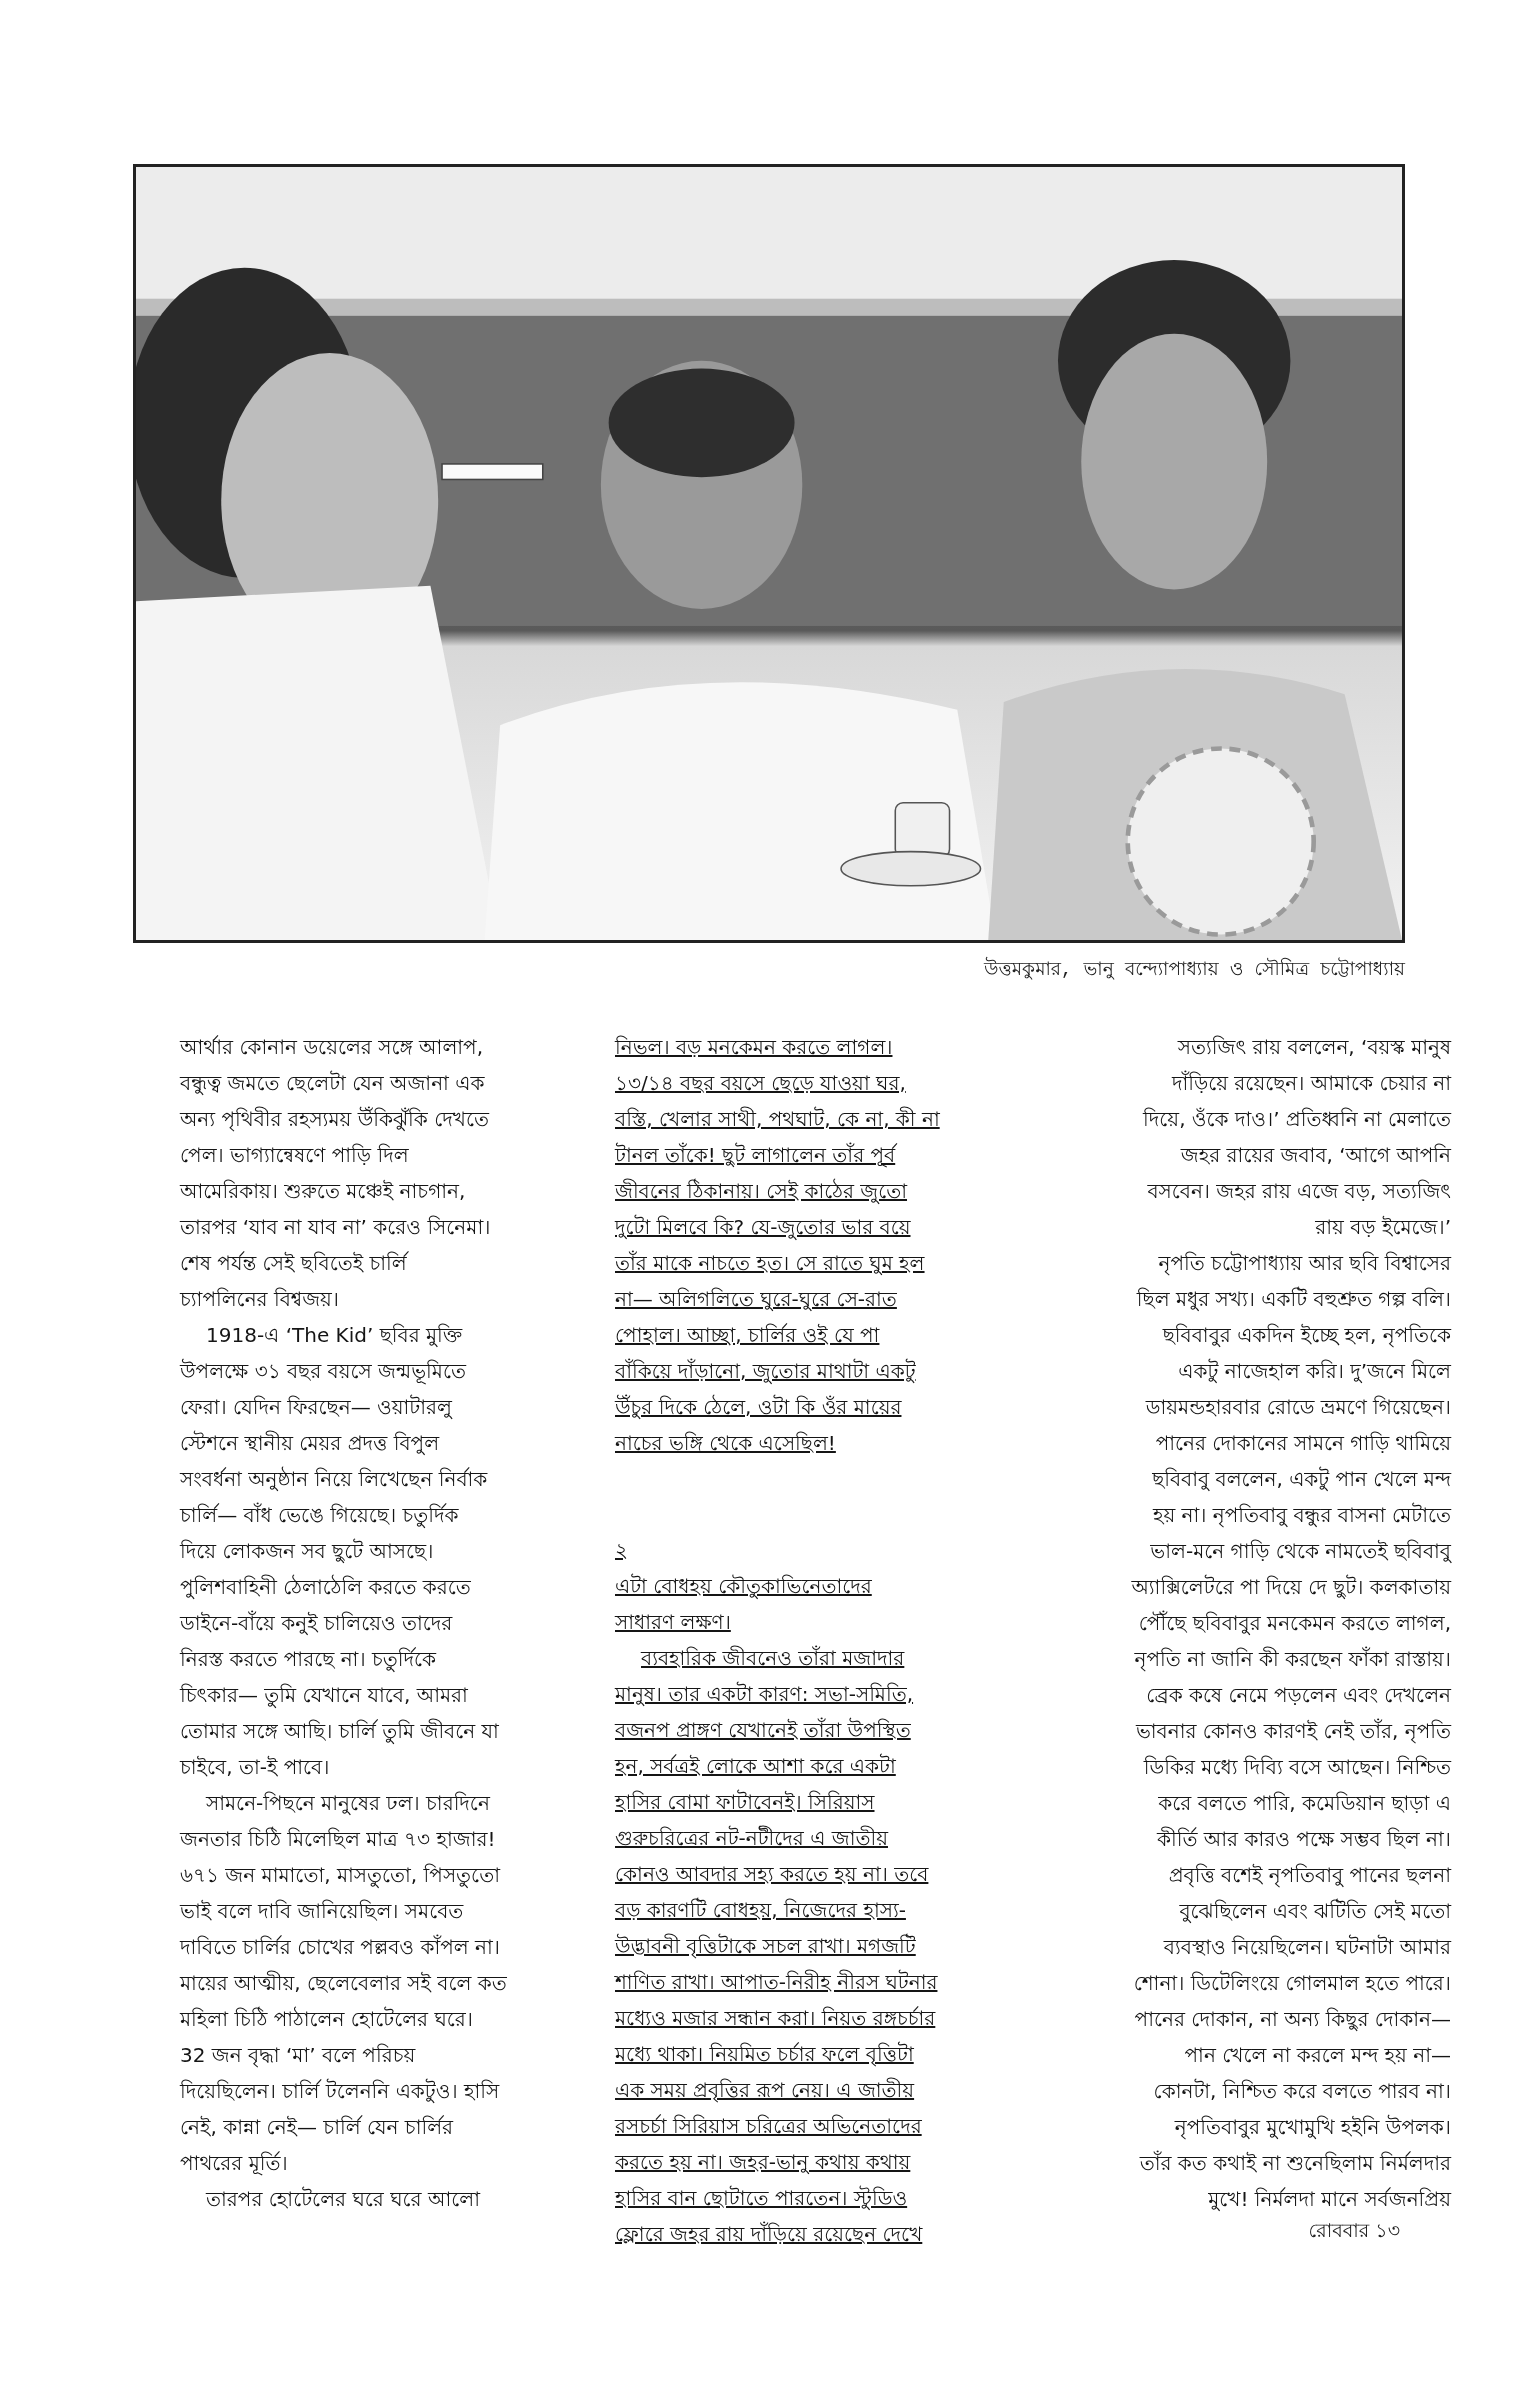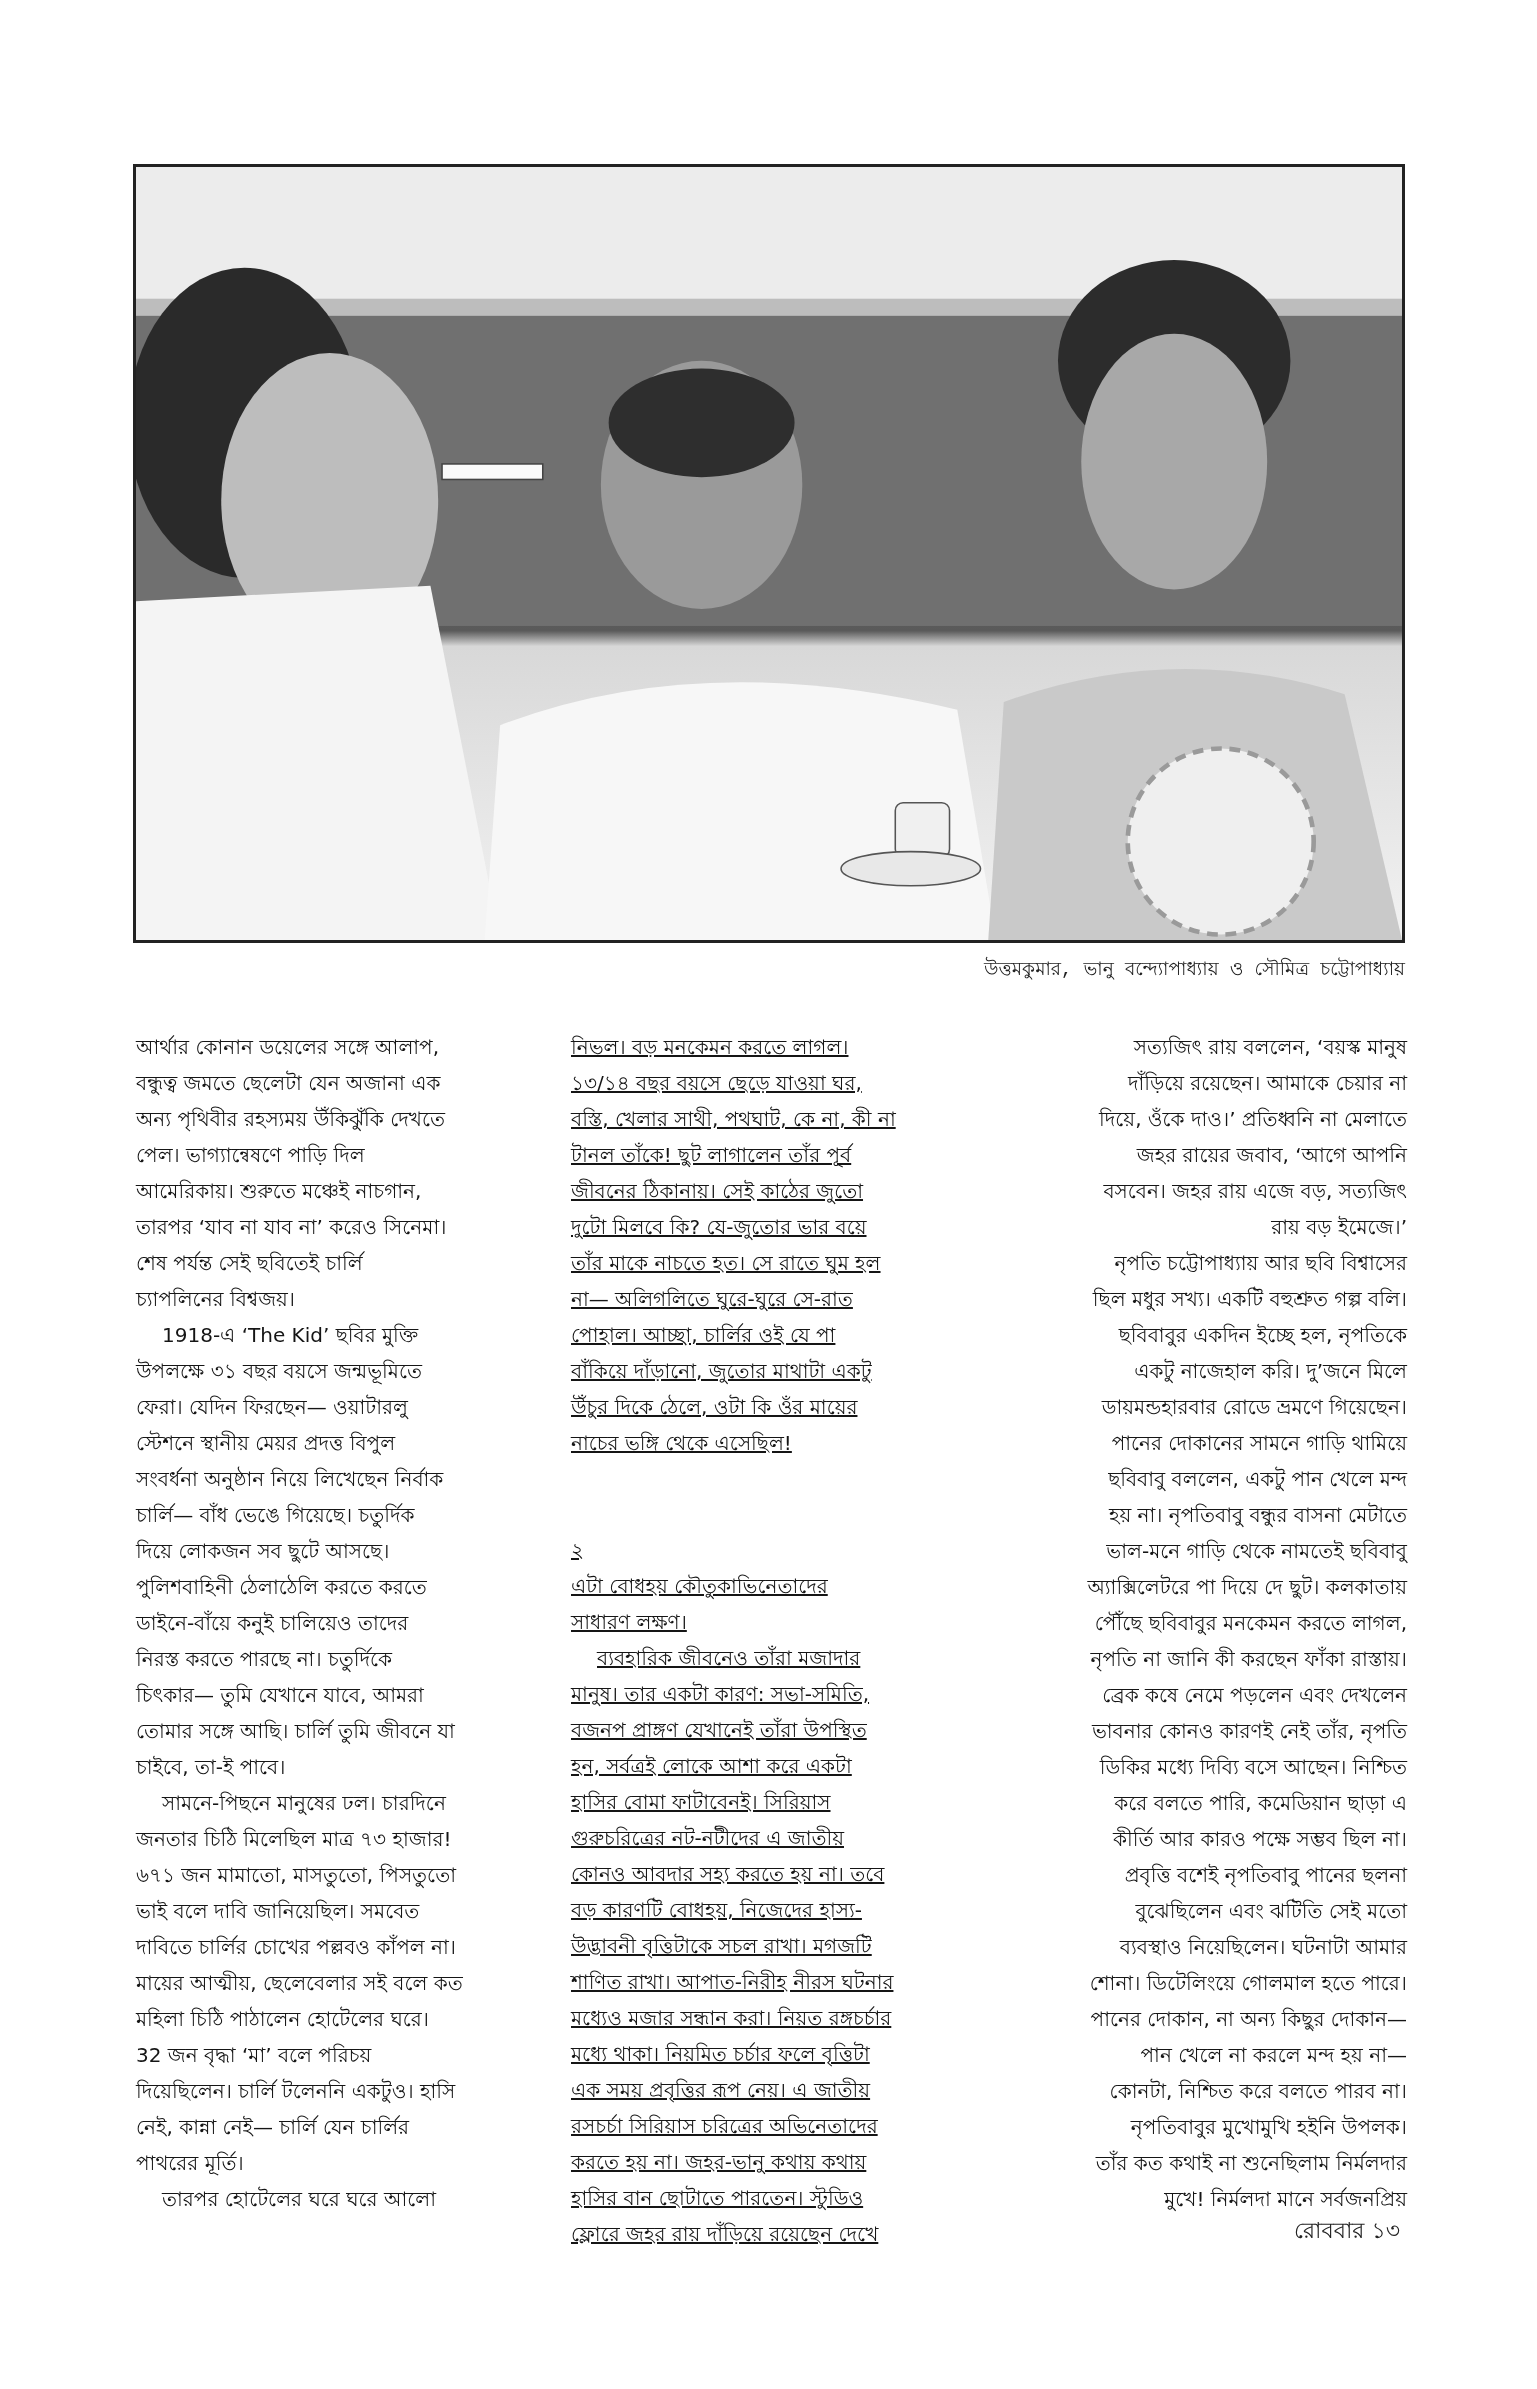--- a/index.html
+++ b/index.html
@@ -13,31 +13,31 @@
     background:
       linear-gradient(180deg, #eeeeee 0%, #e4e4e4 16%, #bdbdbd 18%, #8f8f8f 24%, #6e6e6e 45%, #5a5a5a 60%, #d8d8d8 62%, #f2f2f2 100%);
     overflow: hidden;
   }
   .photo svg { position: absolute; left: 0; top: 0; width: 100%; height: 100%; }
   .caption {
     position: absolute; right: 133px; top: 955px; width: 698px; text-align: right;
     font-size: 18.6px; line-height: 31px; color: #222; font-family: Liberation Mono, monospace;
   }
   .col {
-    position: absolute; top: 1029px; font-size: 20px; line-height: 36px; color: #151515;
+    position: absolute; top: 1029px; font-size: 20px; line-height: 36px; color: #151515; margin-left: 44px;
   }
   .col p { margin: 0; white-space: nowrap; }
   .col p.indent { text-indent: 26px; }
   .col1 { left: 136px; width: 407px; }
   .col2 { left: 571px; width: 395px; text-decoration: underline; }
   .col3 { left: 1004px; width: 403px; text-align: right; }
   .gap { height: 71px; }
   .section-num { font-size: 20px; line-height: 36px; margin: 0; }
   .footer {
-    position: absolute; right: 138px; top: 2215px; font-size: 22px; line-height: 31px; color: #222;
+    position: absolute; right: 138px; top: 2215px; font-size: 19px; line-height: 31px; color: #222;
   }
 </style>
 </head>
 <body>
 
 <div class="photo">
   <svg viewBox="0 0 1634 997" preserveAspectRatio="none">
 
     <rect x="0" y="0" width="1634" height="170" fill="#ececec"></rect>
     <rect x="0" y="170" width="1634" height="22" fill="#bdbdbd"></rect>

